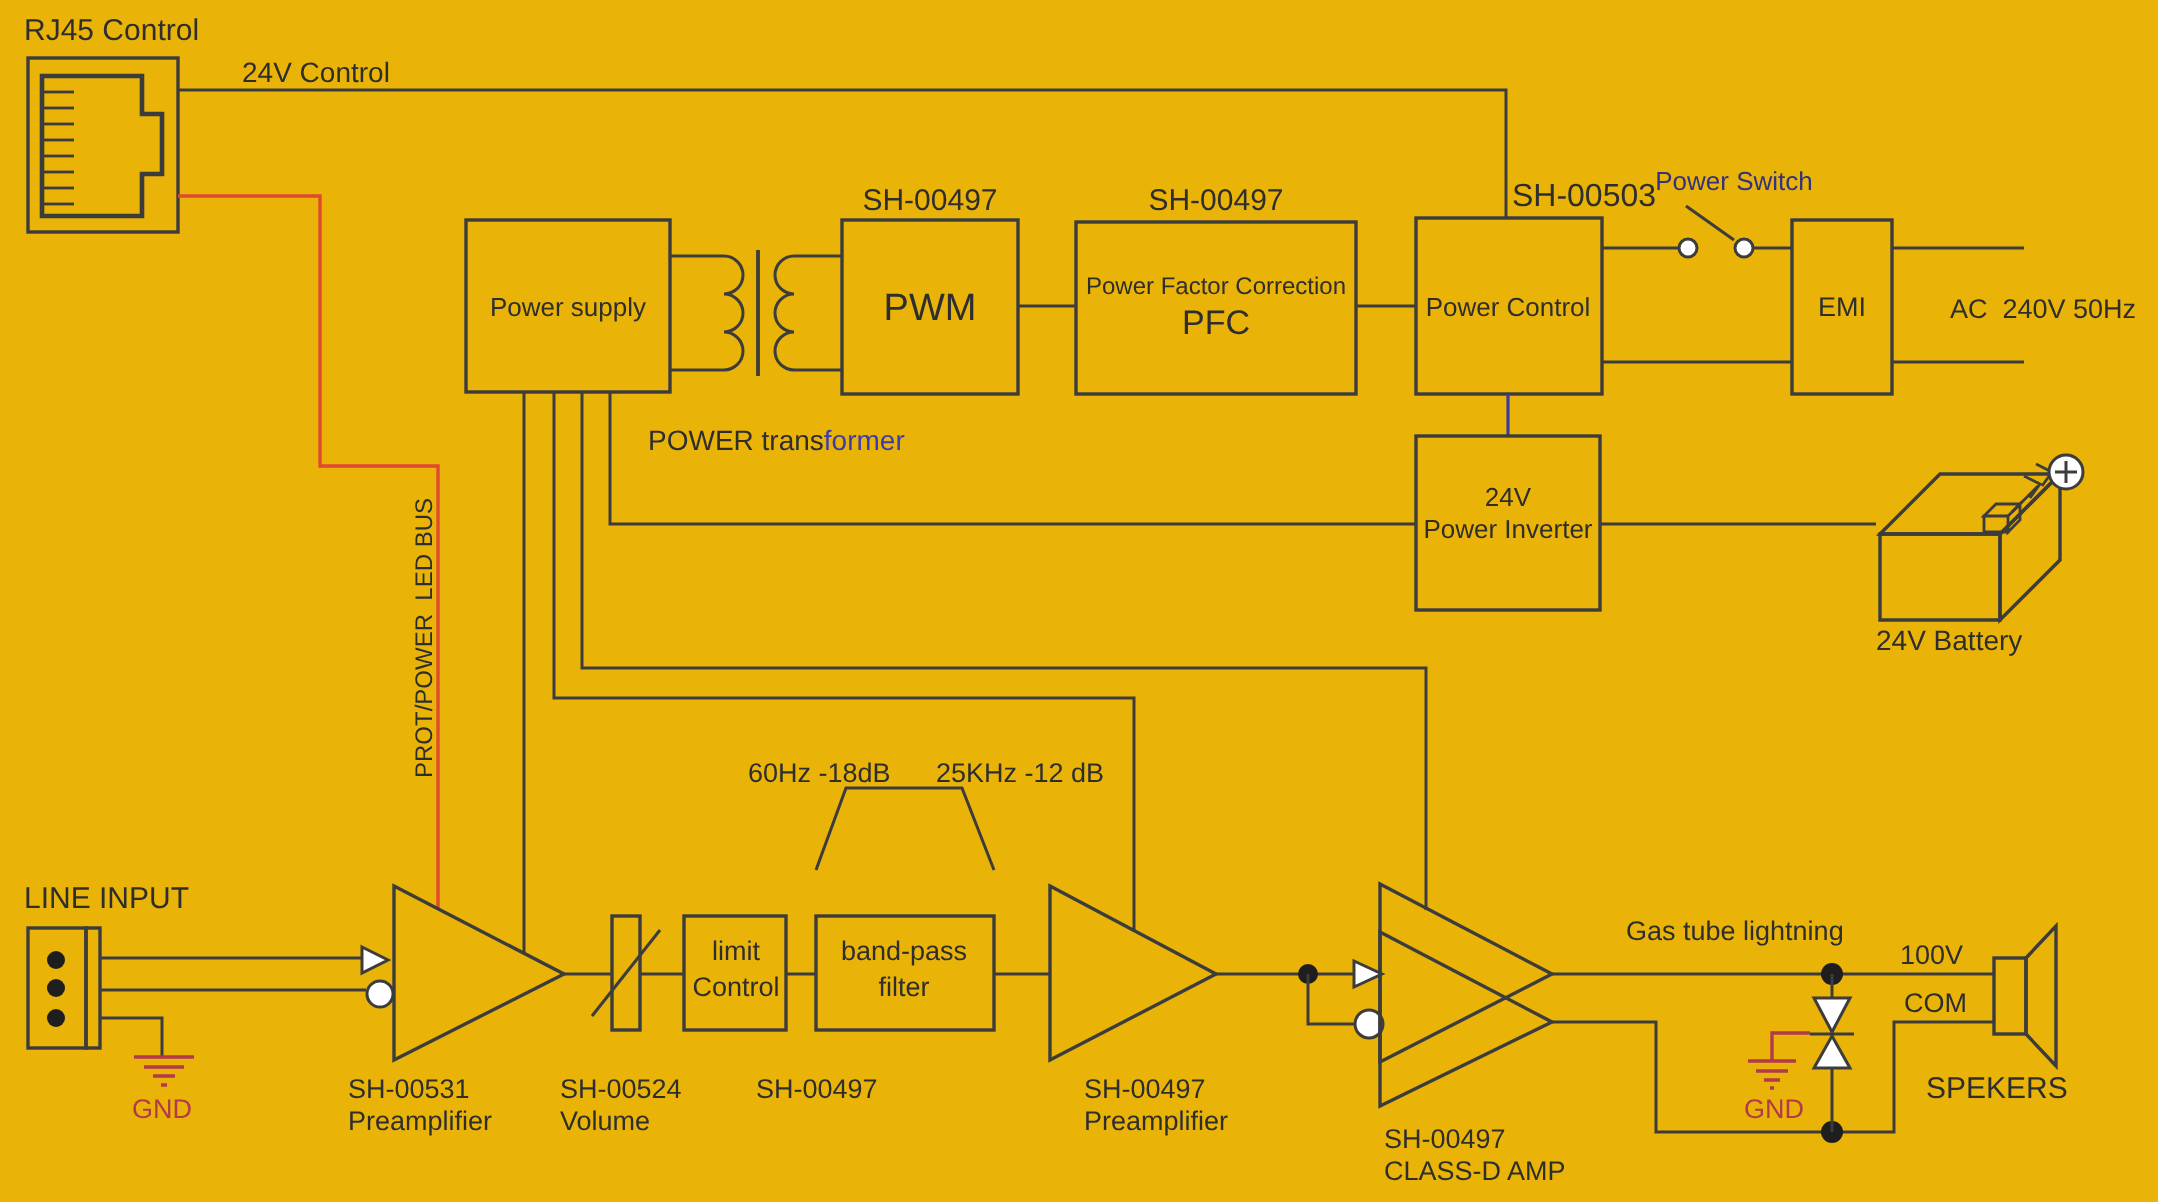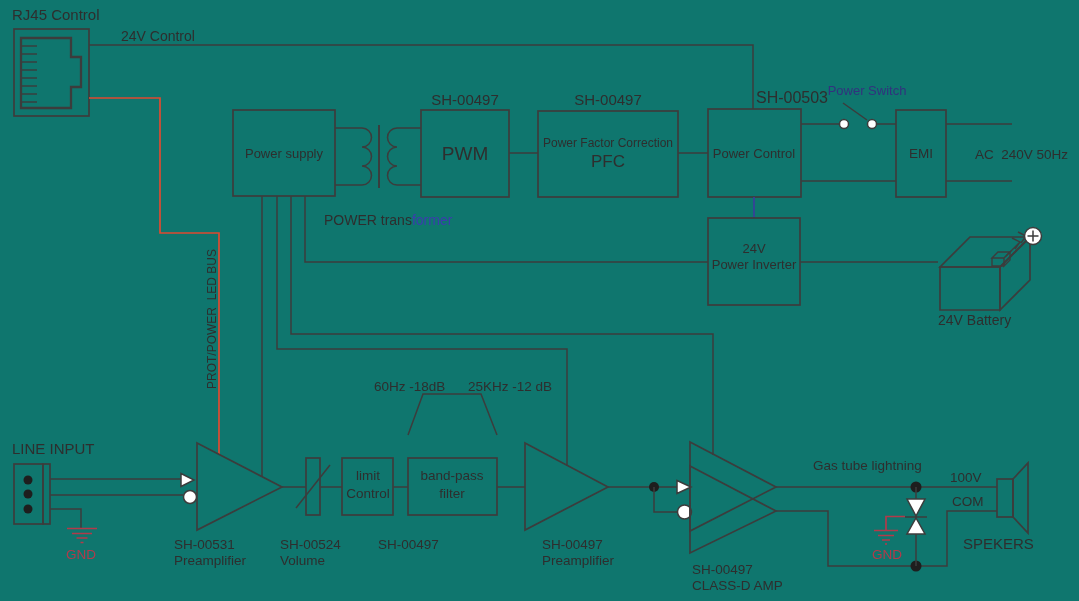--- a/index.html
+++ b/index.html
@@ -1,16 +1,16 @@
 <!DOCTYPE html>
 <html><head>
 <meta charset="utf-8">
 <style>
   html,body{margin:0;padding:0;background:#ffffff;}
-  #stage{position:relative;width:1079px;height:601px;background:#0f766e;overflow:hidden;}
+  #stage{position:relative;width:1079px;height:601px;background:#eab308;overflow:hidden;}
   svg{display:block;}
   svg text{font-family:"Liberation Sans","DejaVu Sans",sans-serif;fill:#2e2e2e;white-space:pre;}
   .w{fill:none;stroke:#3c3c3c;stroke-width:1.5;}
   .bx{fill:none;stroke:#3c3c3c;stroke-width:1.7;}
   .thin{fill:none;stroke:#3c3c3c;stroke-width:1.4;}
   .redw{fill:none;stroke:#e04a31;stroke-width:1.7;}
   .gndw{fill:none;stroke:#b23a4a;stroke-width:1.7;}
   .bluew{fill:none;stroke:#3b3b9e;stroke-width:1.6;}
   .dot{fill:#1e1e1e;stroke:none;}
   .open{fill:#ffffff;stroke:#3c3c3c;stroke-width:1.5;}

